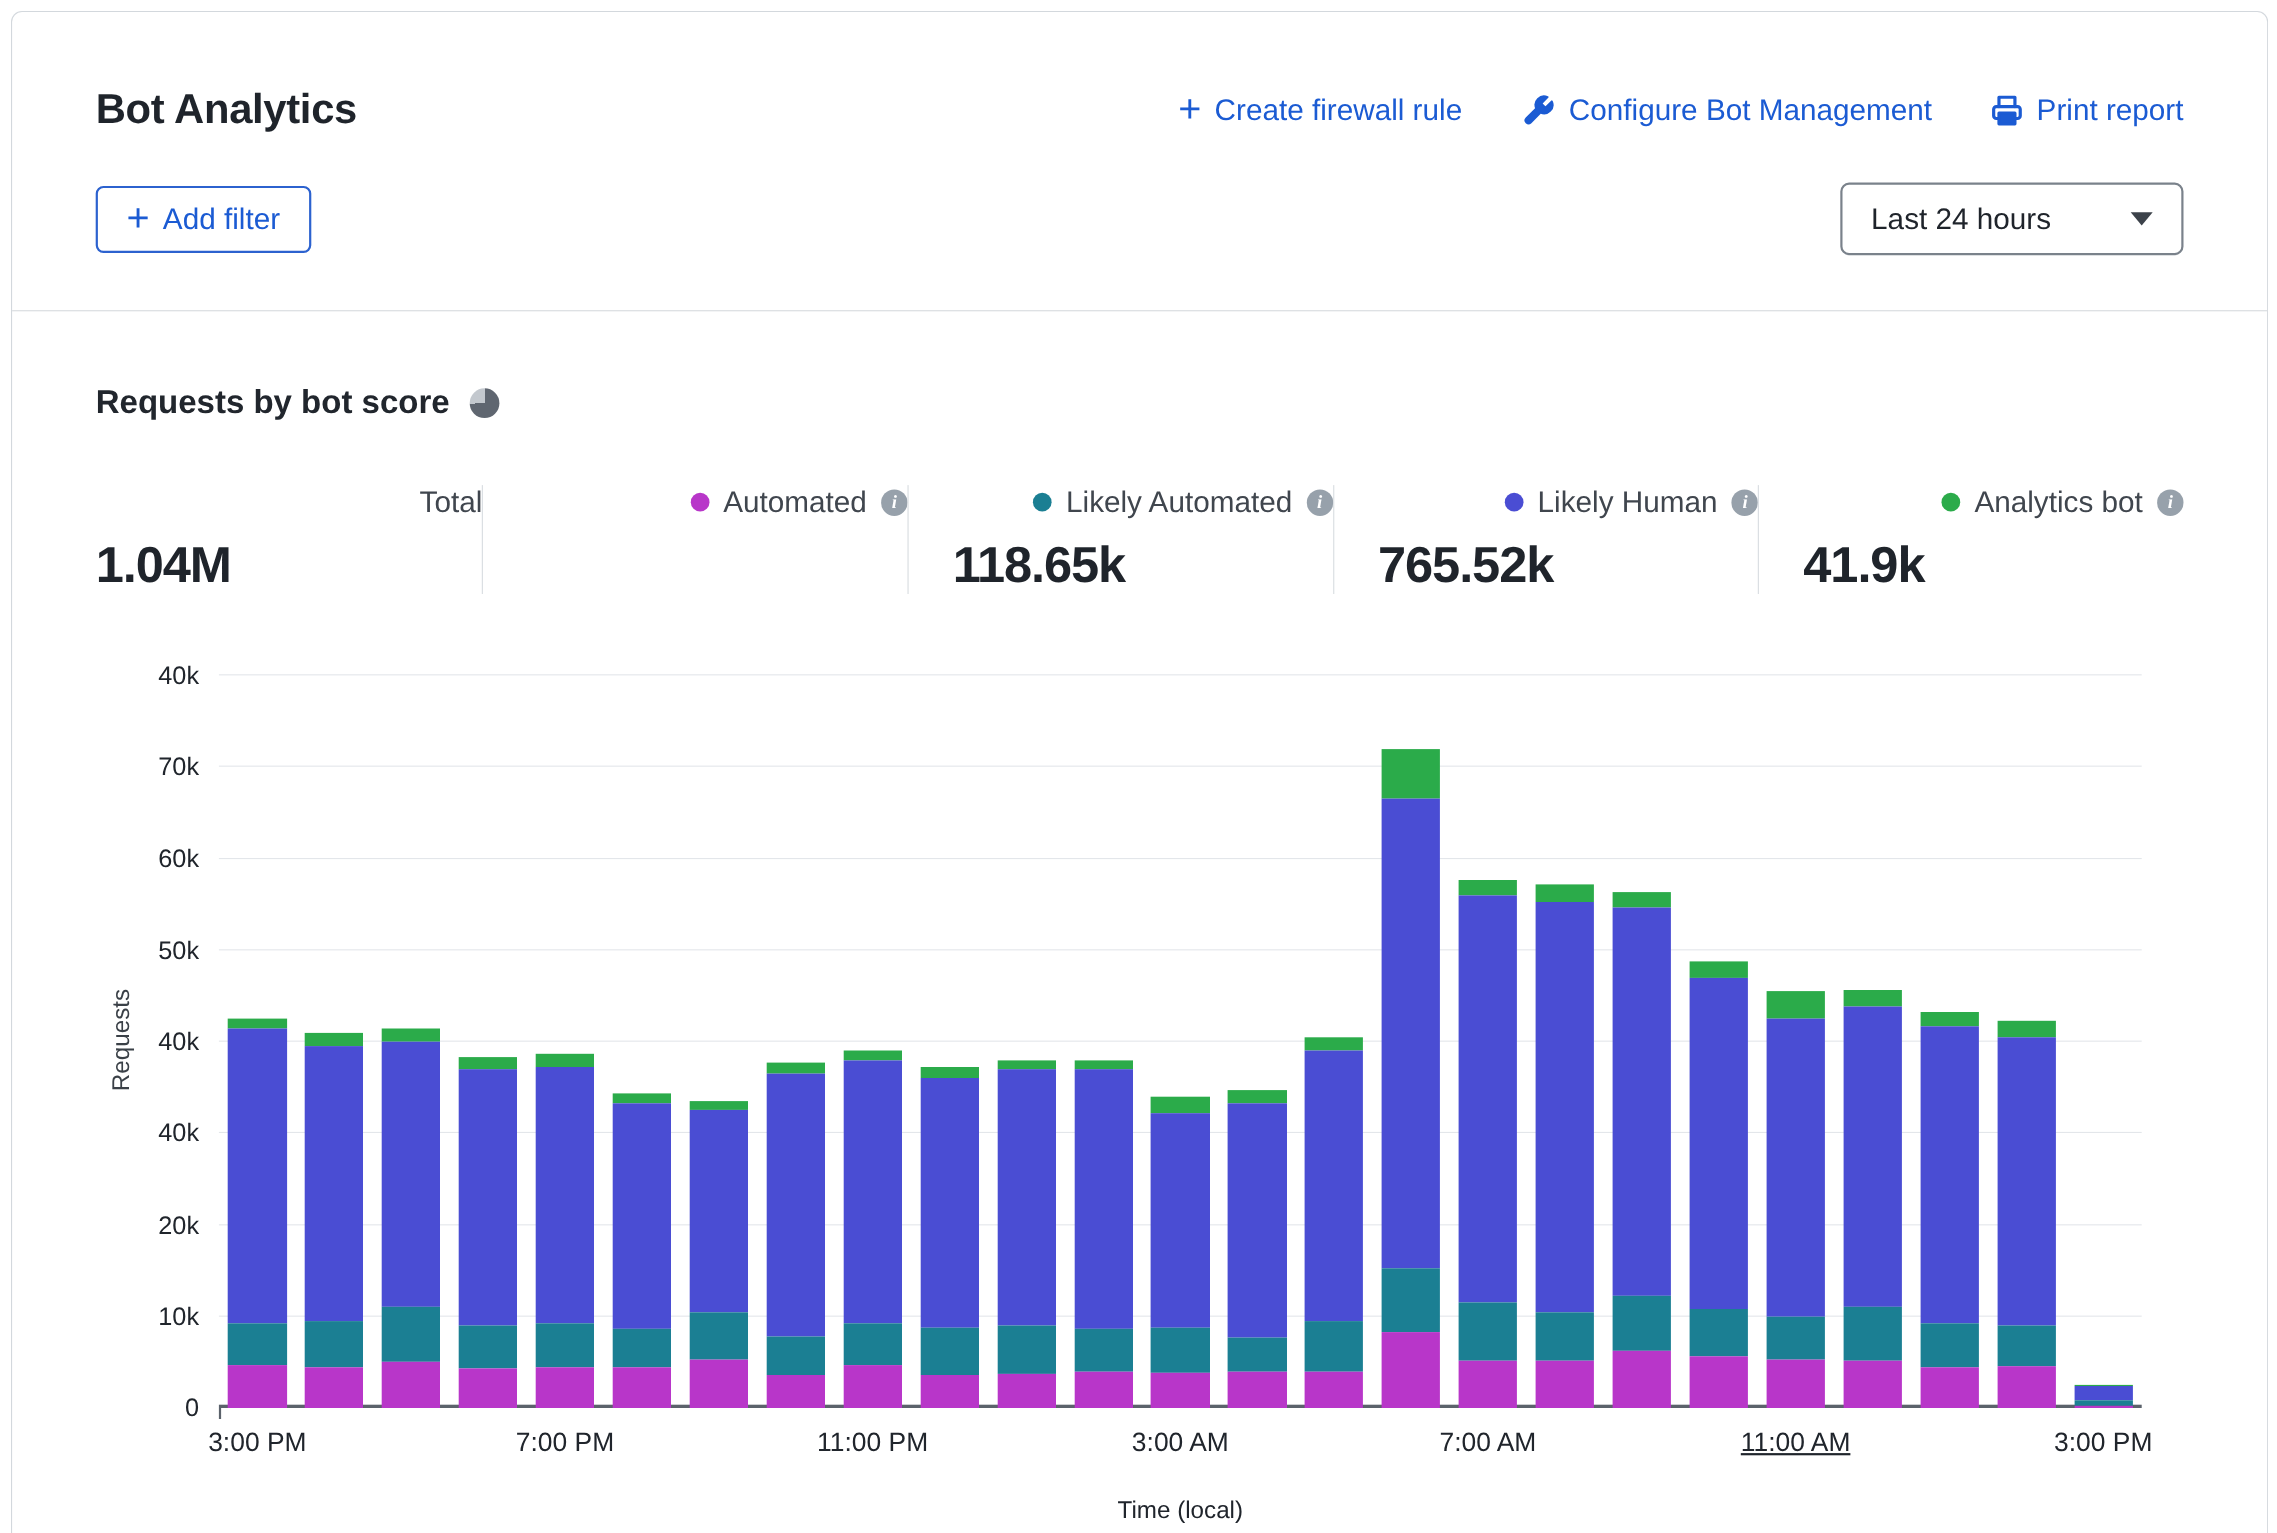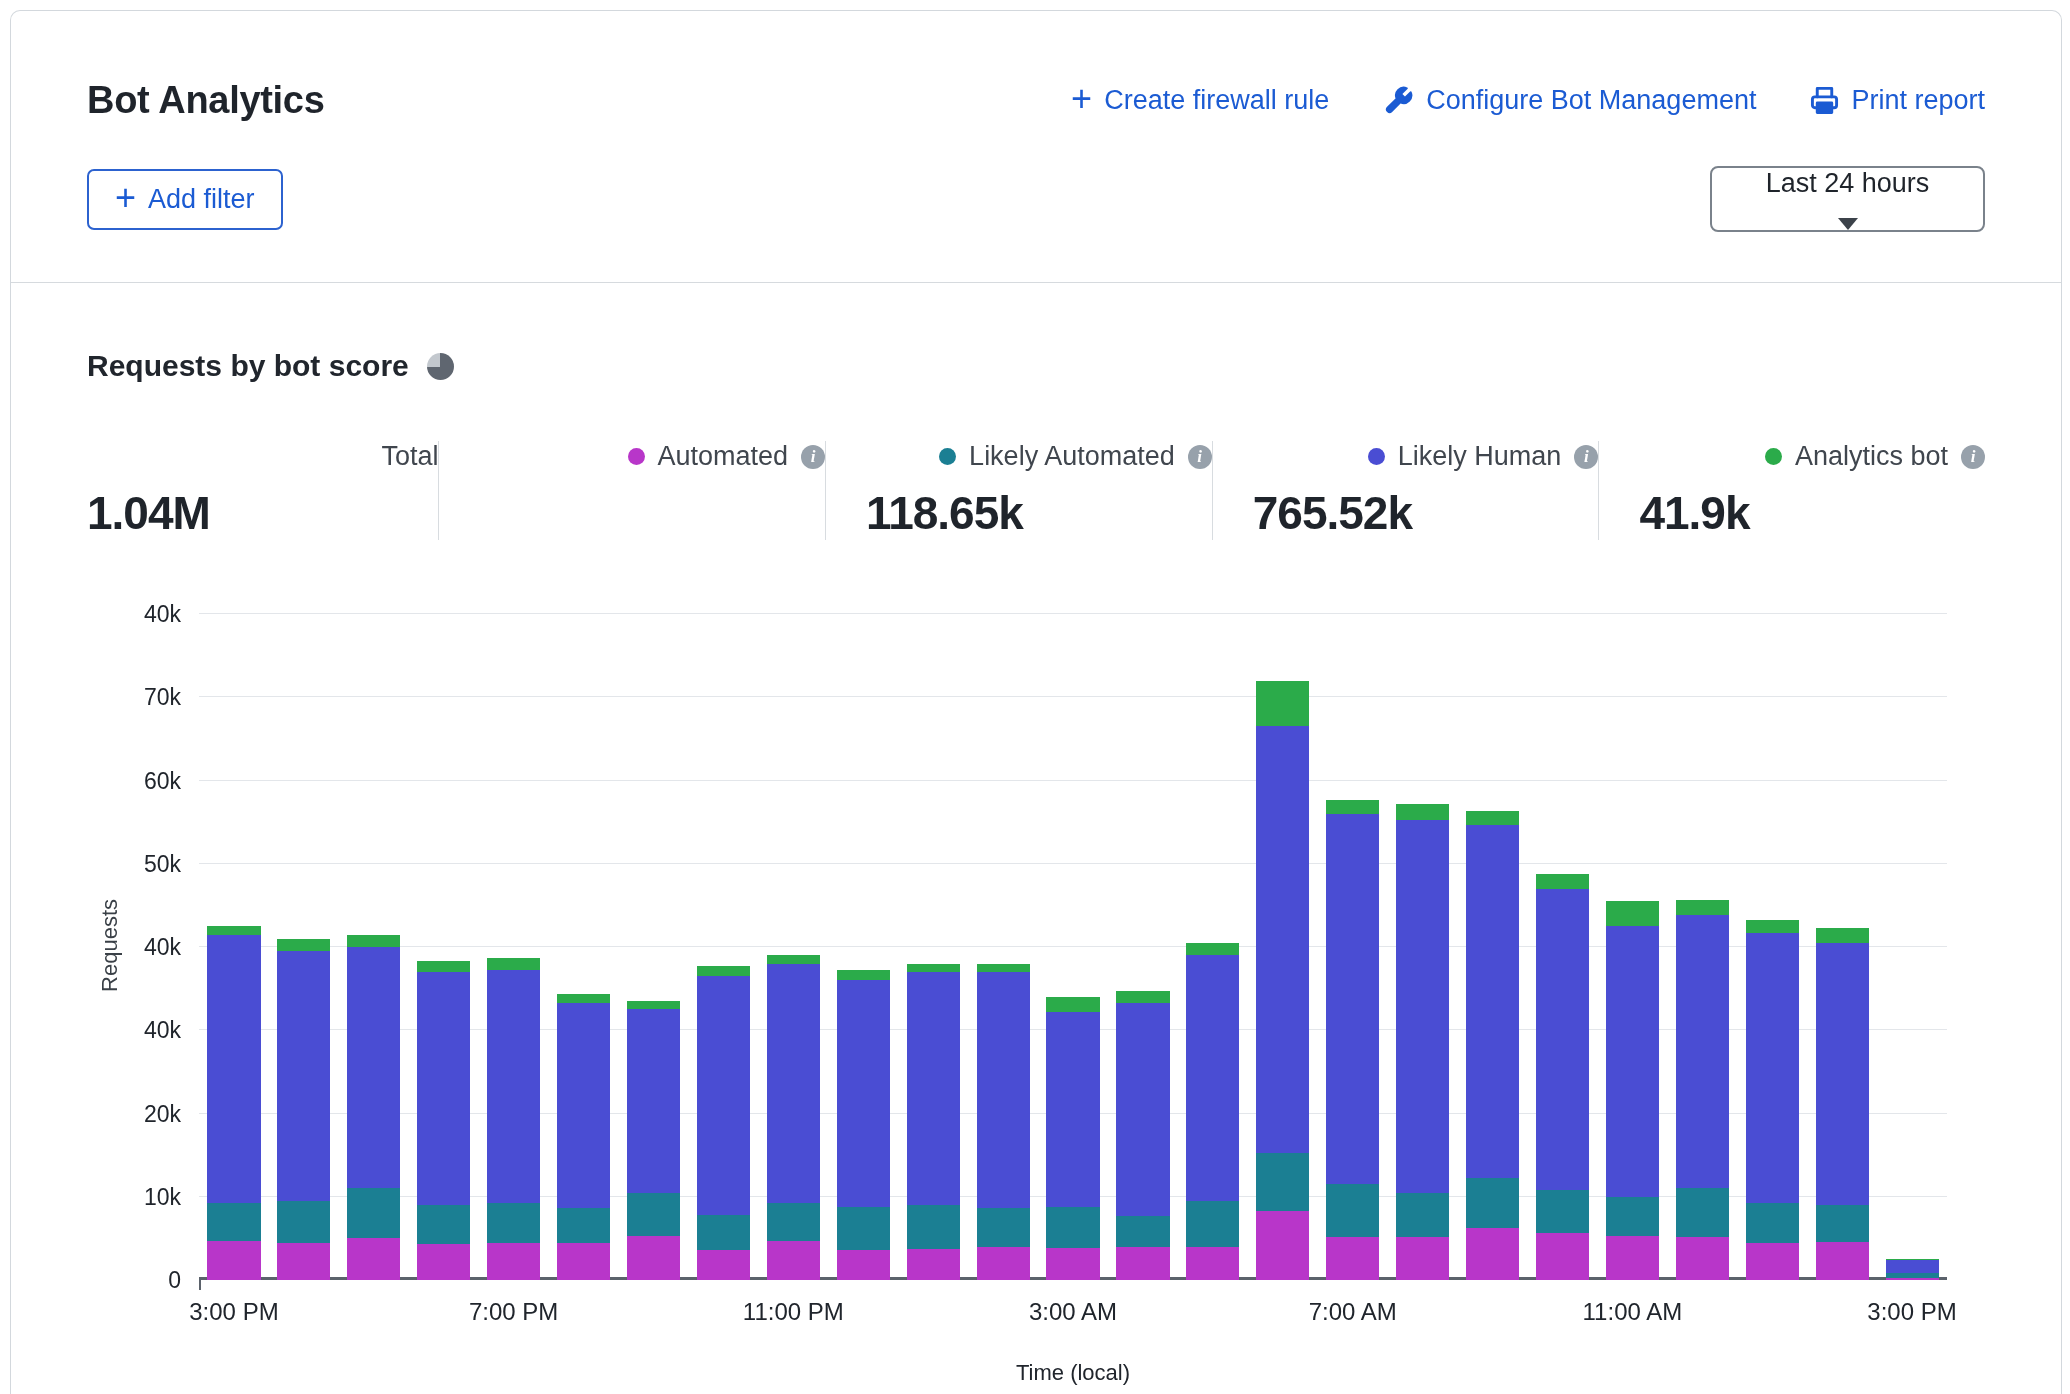--- a/index.html
+++ b/index.html
@@ -20,22 +20,22 @@
   .plus-glyph { font-size: 36px; line-height: 1; font-weight: 400; margin-top: -3px; }
   .svg-icon { display: inline-flex; }
   .filter-row { display: flex; justify-content: space-between; align-items: center; margin-top: 44px; }
   .add-filter-btn {
     display: inline-flex; align-items: center; gap: 12px;
     background: #fff; color: #1b5bd3; border: 2px solid #2c62cf; border-radius: 7px;
     font-size: 27px; font-family: inherit; padding: 12px 26px; cursor: pointer;
   }
   .select {
     display: flex; align-items: center; justify-content: space-between;
-    width: 275px; height: 66px; padding: 0 26px;
-    border: 2px solid #7a828b; border-radius: 8px; font-size: 27px; color: #1f242b; cursor: pointer; background: #fff; flex-direction: column;
+    width: 312px; height: 66px; padding: 0 26px;
+    border: 2px solid #7a828b; border-radius: 8px; font-size: 27px; color: #1f242b; cursor: pointer; background: #fff;
   }
   .chevron { width: 0; height: 0; border-left: 10px solid transparent; border-right: 10px solid transparent; border-top: 12px solid #3c424a; }
 
   
   .section-title-row { display: flex; align-items: center; gap: 18px; padding: 66px 76px 0 76px; }
   h2 { font-size: 30px; font-weight: 700; color: #21262d; }
   .pie-icon {
     width: 27px; height: 27px; border-radius: 50%;
     background: conic-gradient(#5f6670 0deg 268deg, #c3c8ce 268deg 360deg);
   }
@@ -398,21 +398,21 @@
                 <div class="seg" style="height: 0.125%; background: rgb(43, 171, 74);"></div>
               </div>
             </div>
           </div>
         <div class="xticks">
             <div class="xtick" style="left: 2%;">3:00 PM</div>
             <div class="xtick" style="left: 18%;">7:00 PM</div>
             <div class="xtick" style="left: 34%;">11:00 PM</div>
             <div class="xtick" style="left: 50%;">3:00 AM</div>
             <div class="xtick" style="left: 66%;">7:00 AM</div>
-            <div class="xtick" style="left: 82%;">11:00 AM</div>
+            <div class="xtick" style="left: 82%; text-decoration: underline;">11:00 AM</div>
             <div class="xtick" style="left: 98%;">3:00 PM</div>
           </div>
       </div>
       <div class="xlabel">Time (local)</div>
     </div>
   </div>
 
 </div>
 
 </body></html>

